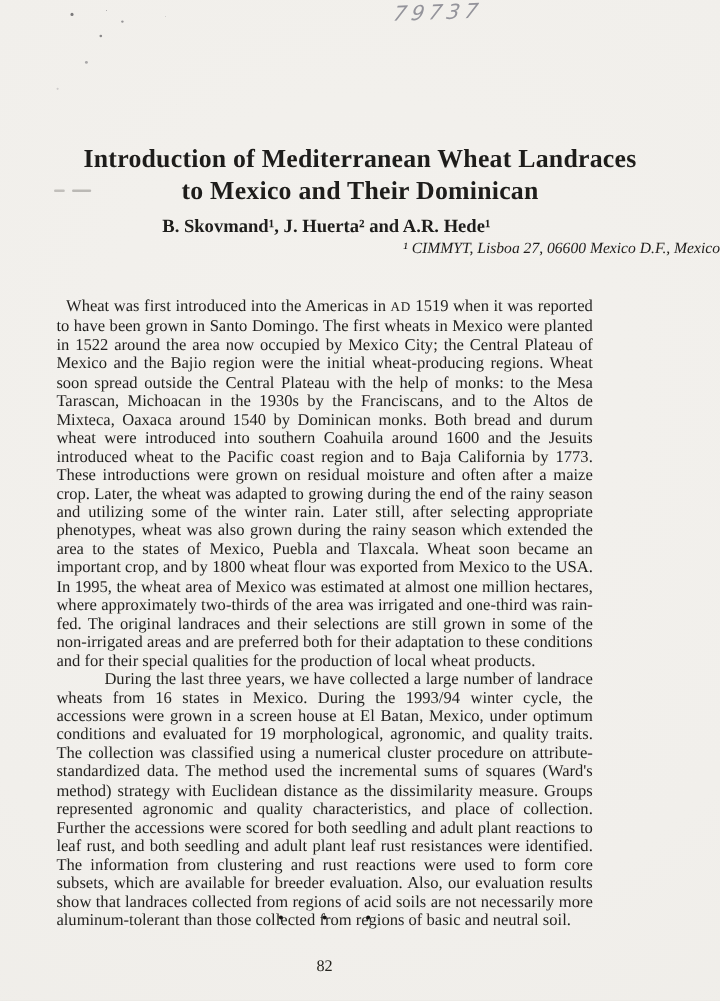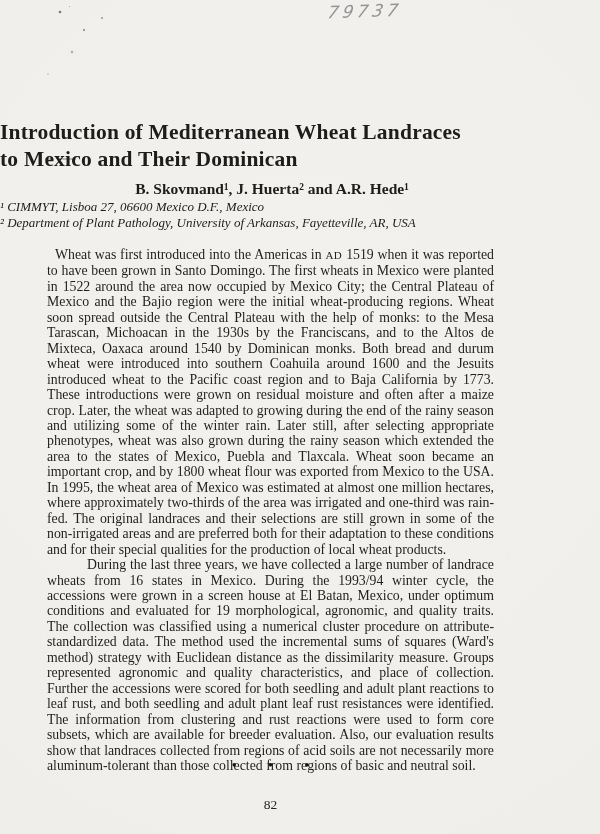--- a/index.html
+++ b/index.html
@@ -61,21 +61,21 @@
   }
   .pencil-marks .d1 { left: 0;   width: 9px;  opacity: .8; }
   .pencil-marks .d2 { left: 15px; width: 16px; opacity: .9; }
 
   .title {
     position: absolute;
     top: 119px;
     left: 0;
     width: 600px;
     margin: 0;
-    text-align: left;
+    text-align: center;
     font-size: 21.5px;
     font-weight: bold;
     line-height: 27px;
     letter-spacing: 0.2px;
   }
   .title span { display: block; }
 
   .authors {
     position: absolute;
     top: 180px;
@@ -84,21 +84,21 @@
     text-align: center;
     font-size: 15.5px;
     font-weight: bold;
   }
 
   .affils {
     position: absolute;
     top: 199px;
     left: 0;
     width: 600px;
-    text-align: left;
+    text-align: right;
     font-style: italic;
     font-size: 13px;
     line-height: 15.5px;
   }
 
   .body-text {
     position: absolute;
     top: 247px;
     left: 47px;
     width: 447px;
@@ -176,21 +176,20 @@
 
   <h1 class="title">
     <span>Introduction of Mediterranean Wheat Landraces</span>
     <span>to Mexico and Their Dominican</span>
   </h1>
 
   <div class="authors">B. Skovmand¹, J. Huerta² and A.R. Hede¹</div>
 
   <div class="affils">
     <div>¹ CIMMYT, Lisboa 27, 06600 Mexico D.F., Mexico</div>
-    <div>² Department of Plant Pathology, University of Arkansas, Fayetteville, AR, USA</div>
   </div>
 
   <div class="body-text">
     <p class="p1"><span>Wheat was first introduced into the Americas in </span><span class="smallcaps">AD</span><span> 1519 when it was reported to have been grown in Santo Domingo. The first wheats in Mexico were planted in 1522 around the area now occupied by Mexico City; the Central Plateau of Mexico and the Bajio region were the initial wheat-producing regions. Wheat soon spread outside the Central Plateau with the help of monks: to the Mesa Tarascan, Michoacan in the 1930s by the Franciscans, and to the Altos de Mixteca, Oaxaca around 1540 by Dominican monks. Both bread and durum wheat were introduced into southern Coahuila around 1600 and the Jesuits introduced wheat to the Pacific coast region and to Baja California by 1773. These introductions were grown on residual moisture and often after a maize crop. Later, the wheat was adapted to growing during the end of the rainy season and utilizing some of the winter rain. Later still, after selecting appropriate phenotypes, wheat was also grown during the rainy season which extended the area to the states of Mexico, Puebla and Tlaxcala. Wheat soon became an important crop, and by 1800 wheat flour was exported from Mexico to the USA. In 1995, the wheat area of Mexico was estimated at almost one million hectares, where approximately two-thirds of the area was irrigated and one-third was rain-fed. The original landraces and their selections are still grown in some of the non-irrigated areas and are preferred both for their adaptation to these conditions and for their special qualities for the production of local wheat products.</span></p>
     <p class="p2">During the last three years, we have collected a large number of landrace wheats from 16 states in Mexico. During the 1993/94 winter cycle, the accessions were grown in a screen house at El Batan, Mexico, under optimum conditions and evaluated for 19 morphological, agronomic, and quality traits. The collection was classified using a numerical cluster procedure on attribute-standardized data. The method used the incremental sums of squares (Ward's method) strategy with Euclidean distance as the dissimilarity measure. Groups represented agronomic and quality characteristics, and place of collection. Further the accessions were scored for both seedling and adult plant reactions to leaf rust, and both seedling and adult plant leaf rust resistances were identified. The information from clustering and rust reactions were used to form core subsets, which are available for breeder evaluation. Also, our evaluation results show that landraces collected from regions of acid soils are not necessarily more aluminum-tolerant than those collected from regions of basic and neutral soil.</p>
   </div>
 
   <div class="separator">• • •</div>
 
   <div class="pageno">82</div>

